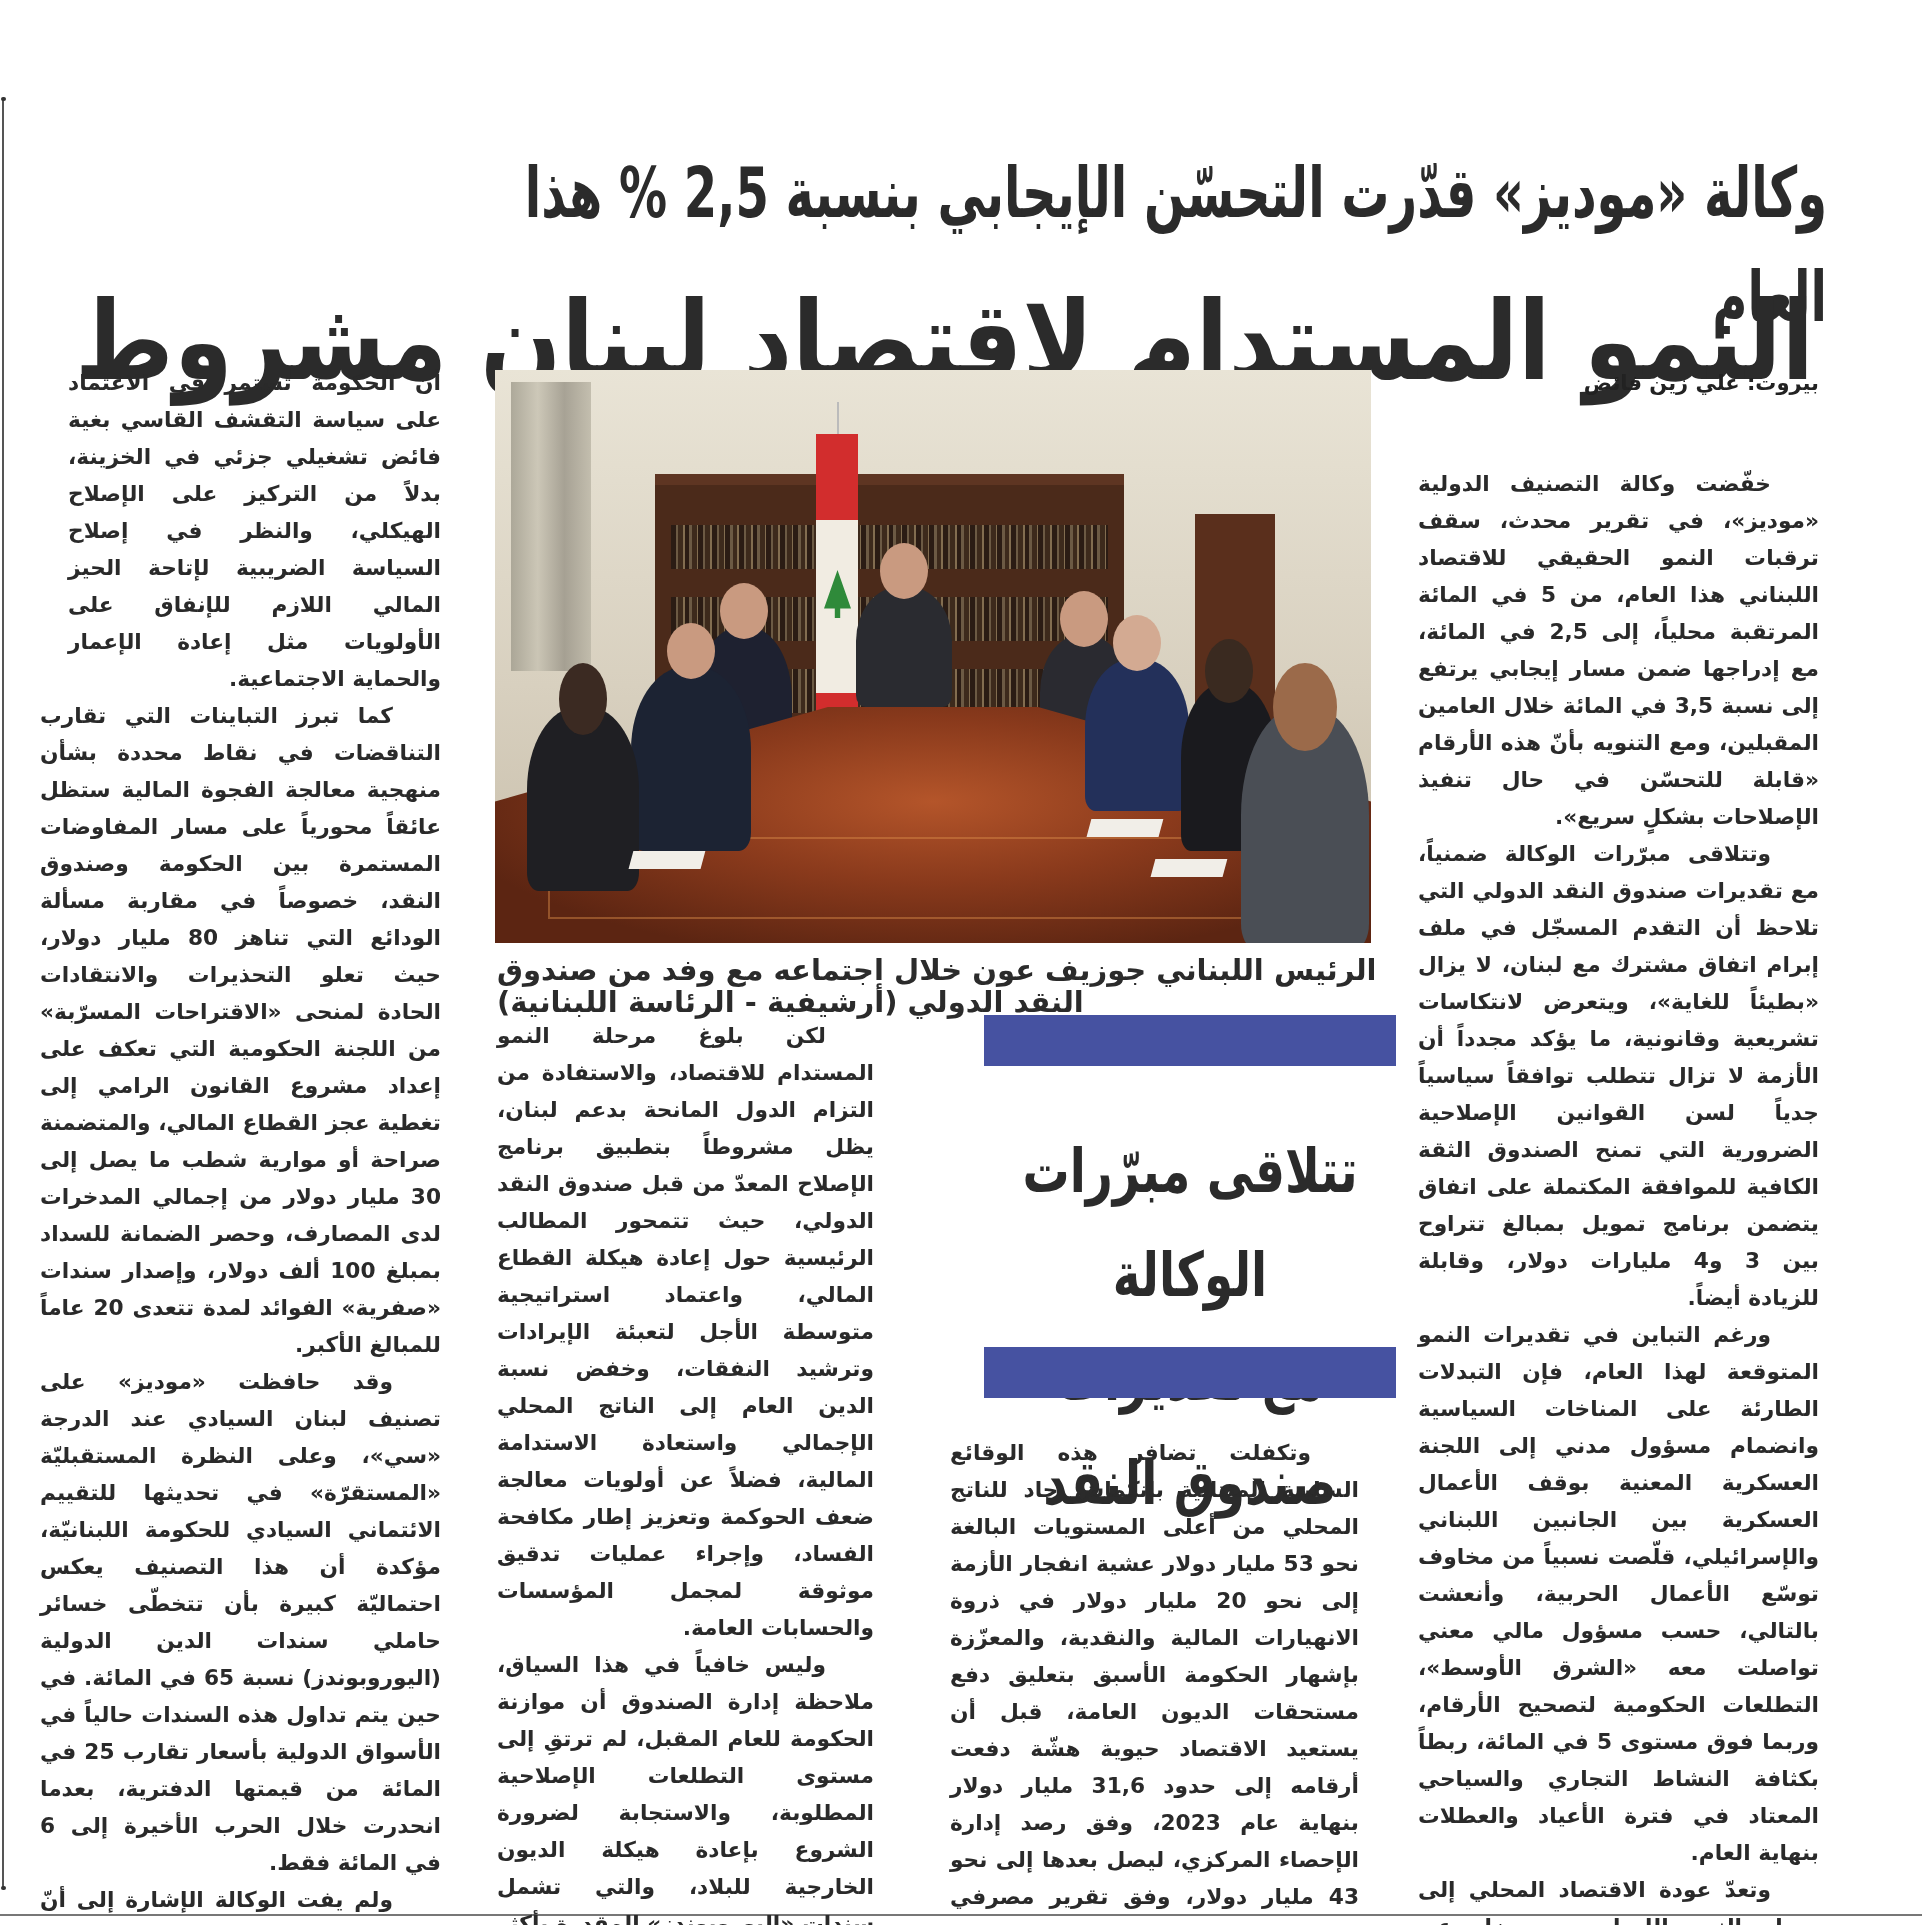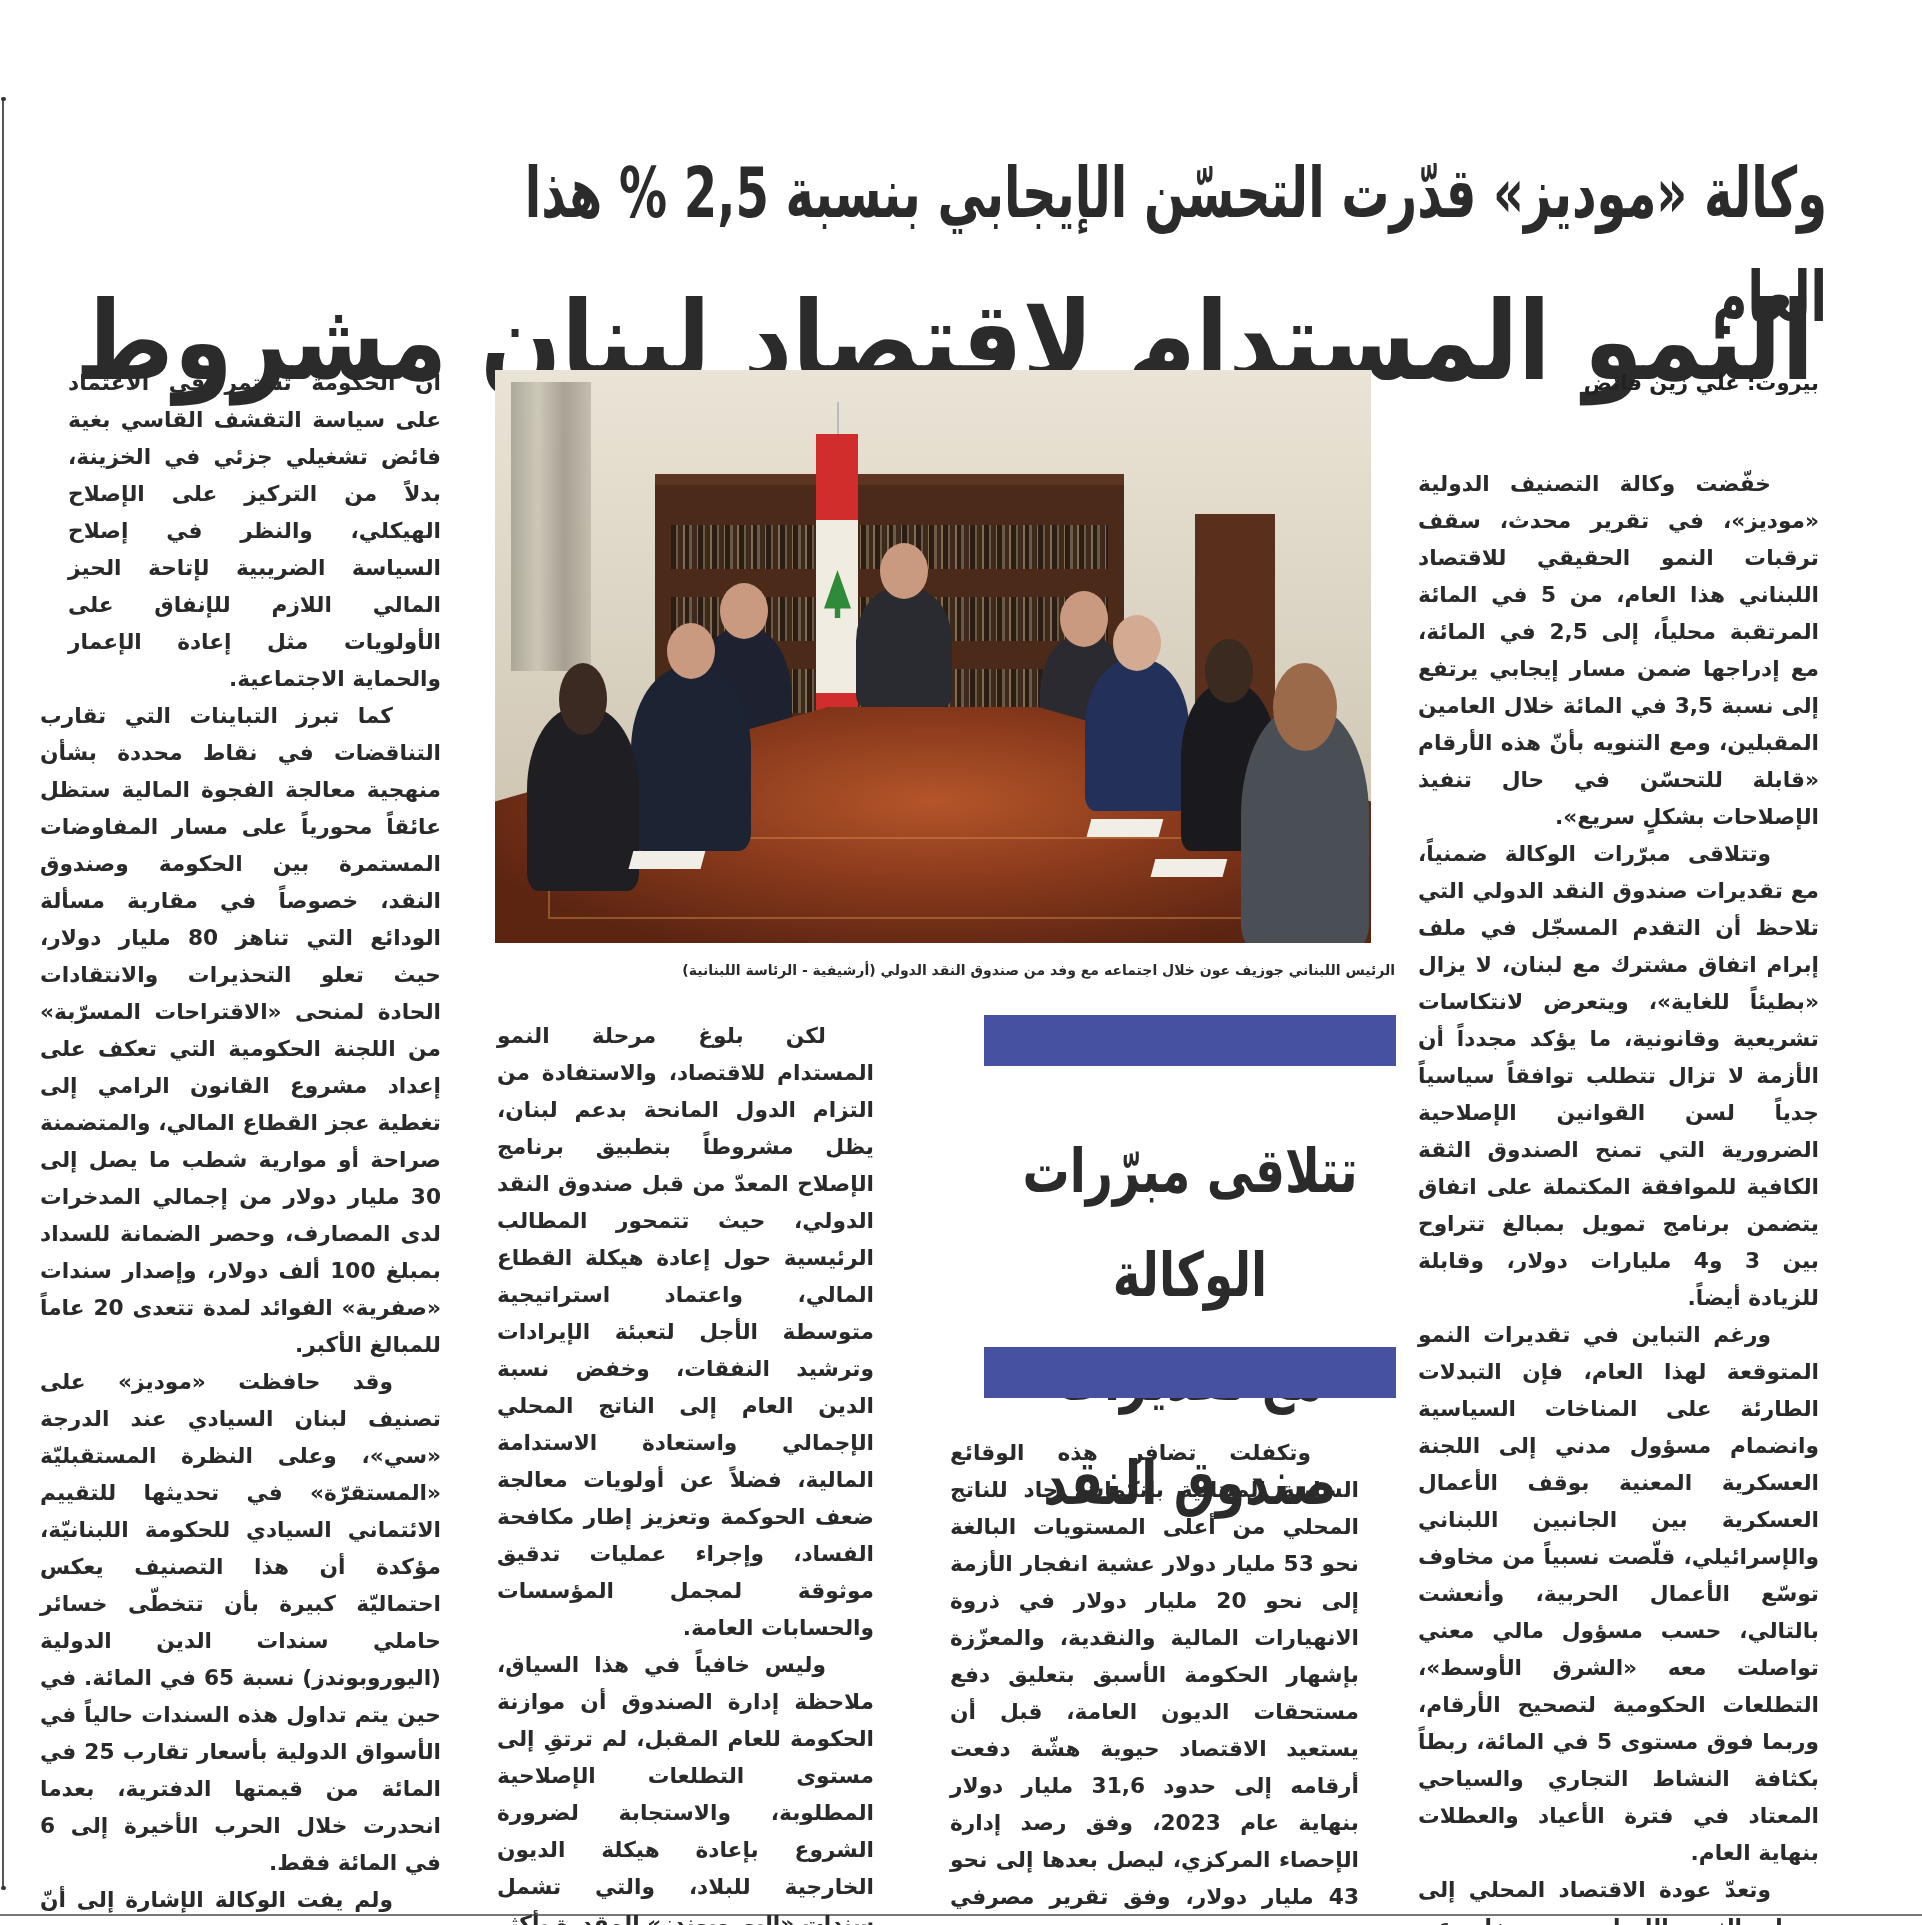--- a/index.html
+++ b/index.html
@@ -73,21 +73,21 @@
   .p6 { left: 590px; top: 289px; width: 104px; height: 152px; background: #23305a; }
   .p6 .head { background:#d3aa92; }
   .p7 { left: 686px; top: 313px; width: 96px; height: 168px; background: #1a1a1e; }
   .p7 .head { background:#3a2a20; height: 64px; }
   .p8 { left: 746px; top: 337px; width: 128px; height: 241px; background: #4a4e55; }
   .p8 .head { background:#9b6a4a; height: 88px; width: 64px; }
   .paper { position:absolute; background:#f1eee8; width:72px; height:17.6px; transform: skewX(-15deg); }
 
   .caption {
     position: absolute; top: 954px; left: 497px; width: 898px;
-    font-weight: bold; font-size: 14px; line-height: 32px; text-align: right; color: #2b2b2b;
+    font-weight: bold; font-size: 29px; line-height: 32px; text-align: left; color: #2b2b2b;
     letter-spacing: -0.5px;
   }
 
   .pullquote { position: absolute; left: 984px; width: 412px; top: 1015px; height: 419px; }
   .pullquote .bar { position: absolute; left: 0; right: 0; height: 51px; background: #4652a1; }
   .pullquote .bar.top { top: 0; }
   .pullquote .bar.bottom { top: 332px; }
   .pullquote .text {
     position: absolute; top: 104px; left: 0; right: 0; text-align: center;
     font-weight: bold; font-size: 47px; line-height: 80px; color: #2b2b2b;

